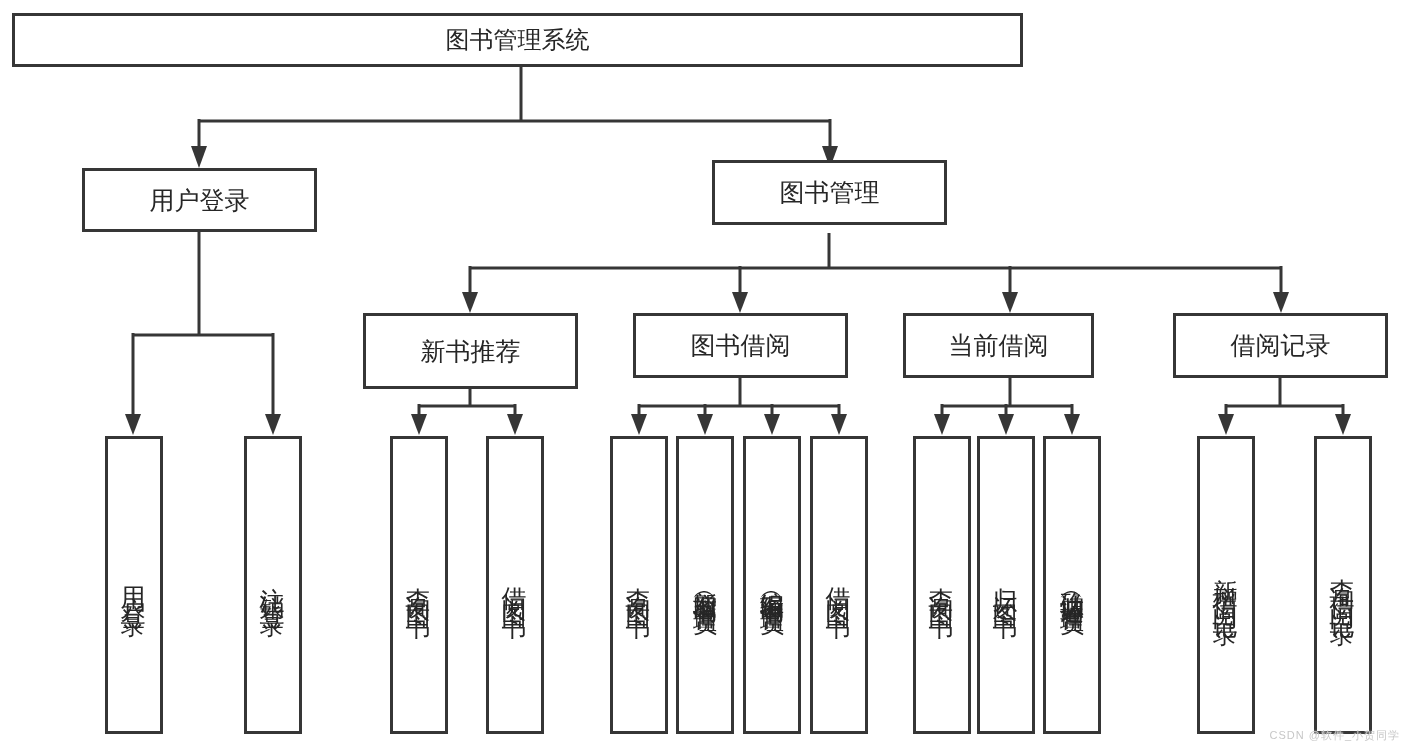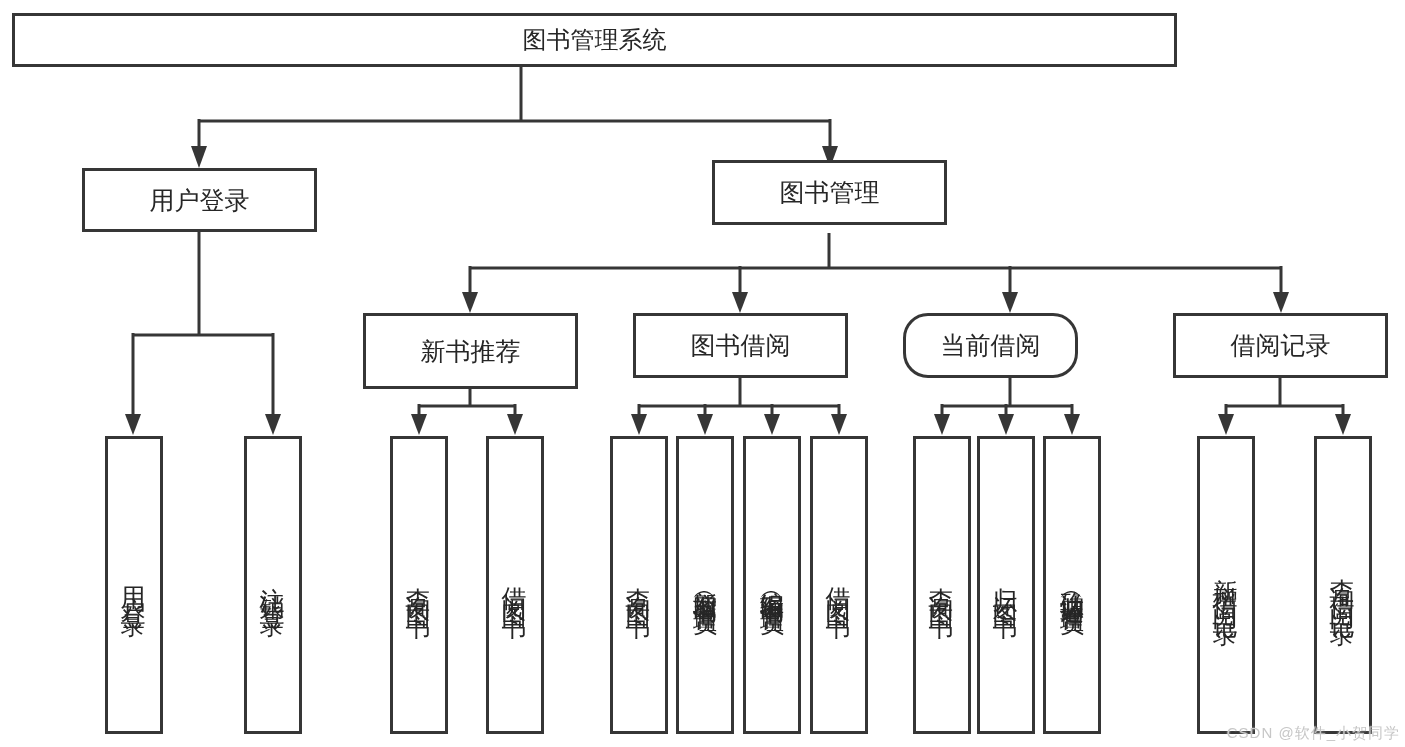--- a/index.html
+++ b/index.html
@@ -50,21 +50,21 @@
     fill: none;
   }
   .connector-layer path.arrow {
     fill: #363636;
     stroke: none;
   }
   .watermark {
     position: absolute;
     right: 5px;
     bottom: 4px;
-    font-size: 15px;
+    font-size: 11px;
     letter-spacing: 1px;
     color: #c7c7c7;
     text-shadow: 0 0 2px rgba(255,255,255,0.9);
     z-index: 10;
     white-space: nowrap;
   }
 </style>
 </head>
 <body>
 
@@ -113,28 +113,28 @@
       <path class="arrow" d="M1064 414 L1080 414 L1072 435 Z"></path>
     </g>
 
     <g>
       <path class="line" d="M1280 378 L1280 406 M1226 406 L1343 406 M1226 404 L1226 417 M1343 404 L1343 417"></path>
       <path class="arrow" d="M1218 414 L1234 414 L1226 435 Z"></path>
       <path class="arrow" d="M1335 414 L1351 414 L1343 435 Z"></path>
     </g>
   </svg>
 
-  <div class="node root-box" style="left:12px; top:13px; width:1165px; height:54px;">图书管理系统</div>
+  <div class="node root-box" style="left:12px; top:13px; width:1011px; height:54px;">图书管理系统</div>
 
   <div class="node branch-box" style="left:82px; top:168px; width:235px; height:64px;">用户登录</div>
   <div class="node branch-box" style="left:712px; top:160px; width:235px; height:65px;">图书管理</div>
 
   <div class="node branch-box" style="left:363px; top:313px; width:215px; height:76px;">新书推荐</div>
   <div class="node branch-box" style="left:633px; top:313px; width:215px; height:65px;">图书借阅</div>
-  <div class="node branch-box" style="left:903px; top:313px; width:175px; height:65px;border-radius:25px;">当前借阅</div>
+  <div class="node branch-box" style="left:903px; top:313px; width:191px; height:65px;">当前借阅</div>
   <div class="node branch-box" style="left:1173px; top:313px; width:215px; height:65px;">借阅记录</div>
 
   <div class="node leaf" style="left:105px; top:436px; width:58px; height:298px;">
     <span class="vtext">用户登录</span>
   </div>
   <div class="node leaf" style="left:244px; top:436px; width:58px; height:298px;">
     <span class="vtext">注销登录</span>
   </div>
   <div class="node leaf" style="left:390px; top:436px; width:58px; height:298px;">
     <span class="vtext">查询图书</span>

